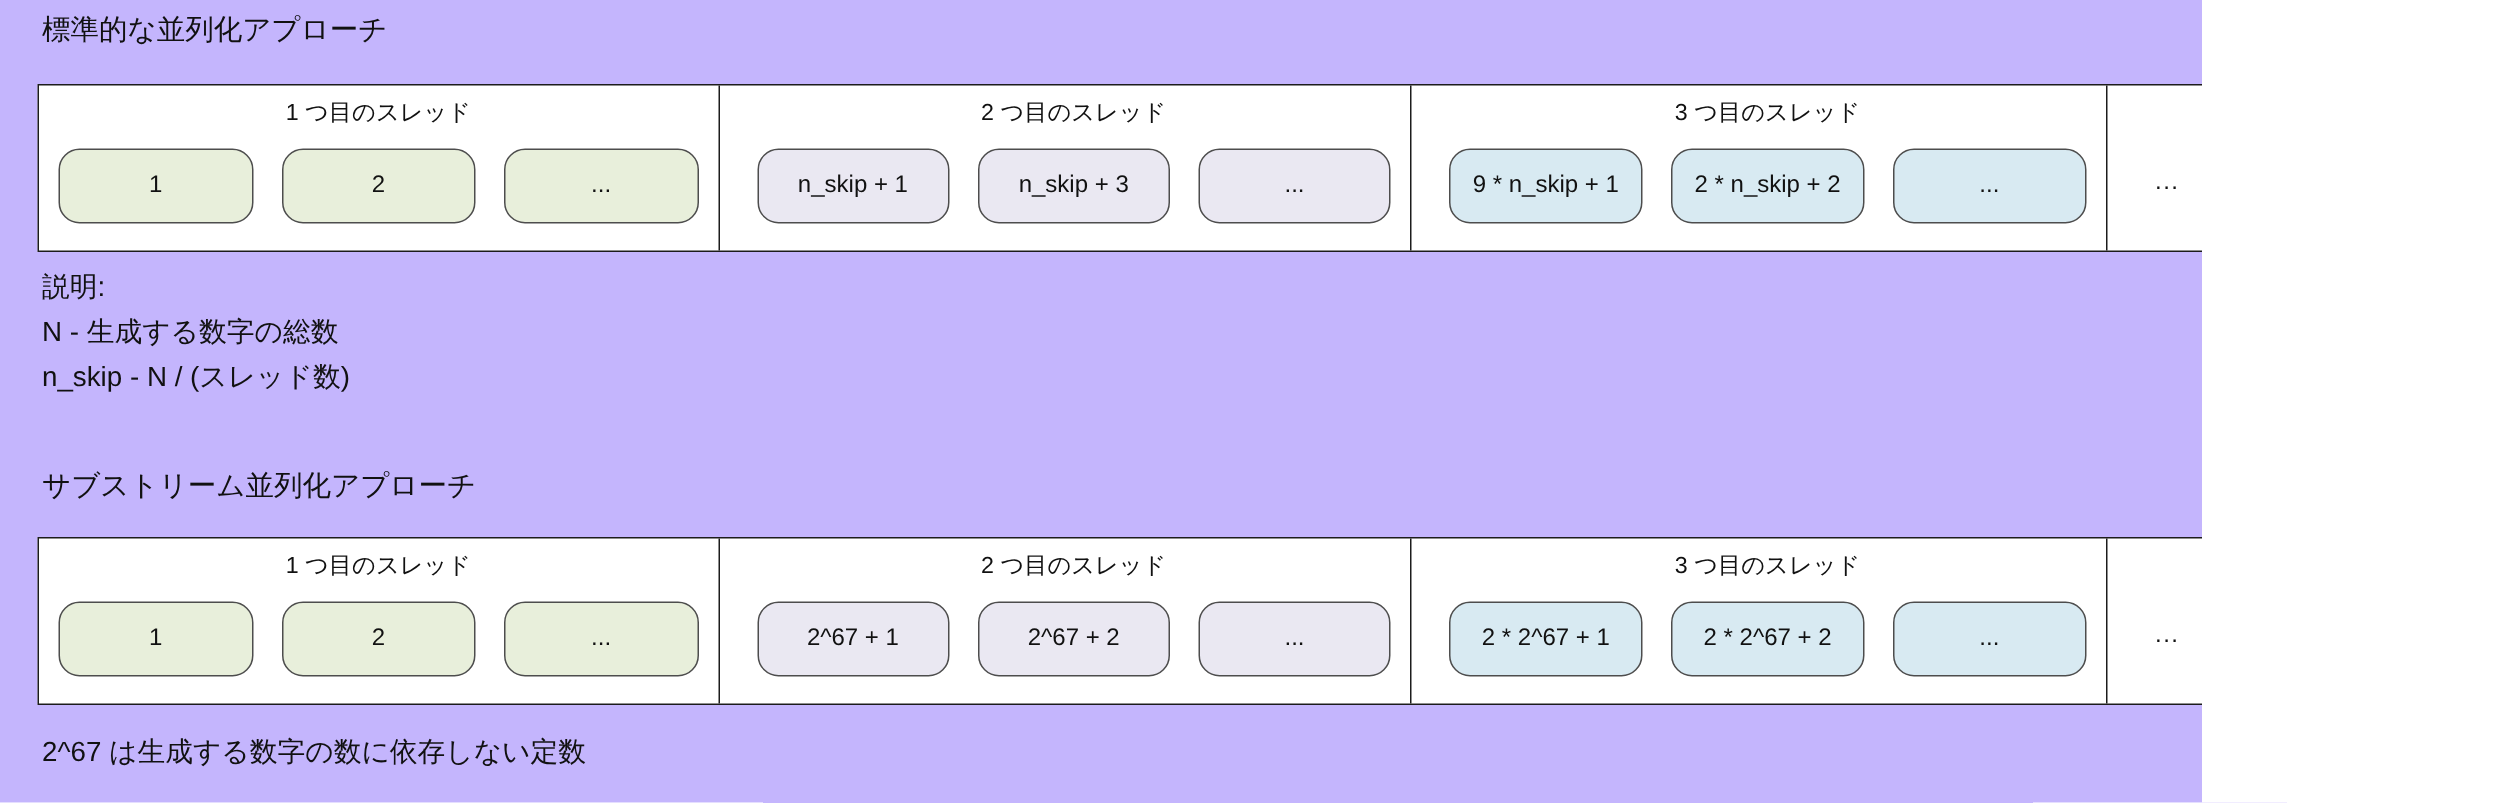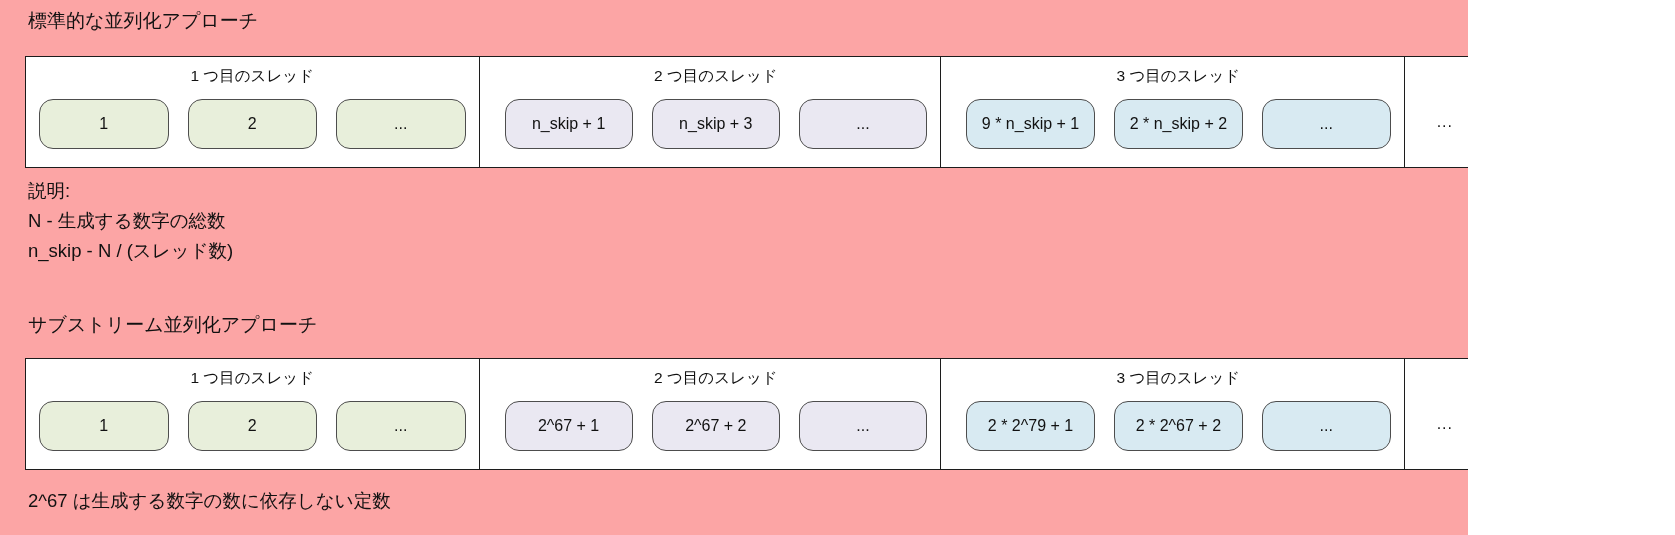--- a/index.html
+++ b/index.html
@@ -15,21 +15,21 @@
   html, body {
     margin: 0; padding: 0;
     background: #ffffff;
     font-family: "Liberation Sans", "DejaVu Sans", sans-serif;
     color: var(--text-color);
   }
   .canvas {
     position: relative;
     width: 1468px;
     height: 535px;
-    background: #fca5a5;
+    background: #c4b5fd;
     overflow: hidden;
   }
   .diagram-title {
     position: absolute;
     left: 28px;
     font-size: 19px;
     line-height: 24px;
     white-space: nowrap;
   }
   .strip {
@@ -170,21 +170,21 @@
       <div class="thread-label">2 つ目のスレッド</div>
       <div class="box-row">
         <div class="pill purple">2^67 + 1</div>
         <div class="pill purple">2^67 + 2</div>
         <div class="pill purple">...</div>
       </div>
     </div>
     <div class="thread t3">
       <div class="thread-label">3 つ目のスレッド</div>
       <div class="box-row">
-        <div class="pill blue">2 * 2^79 + 1</div>
+        <div class="pill blue">2 * 2^67 + 1</div>
         <div class="pill blue">2 * 2^67 + 2</div>
         <div class="pill blue">...</div>
       </div>
     </div>
     <div class="tail">
       <span class="ellipsis-free">...</span>
       <div class="pill white">N</div>
     </div>
   </div>
 

